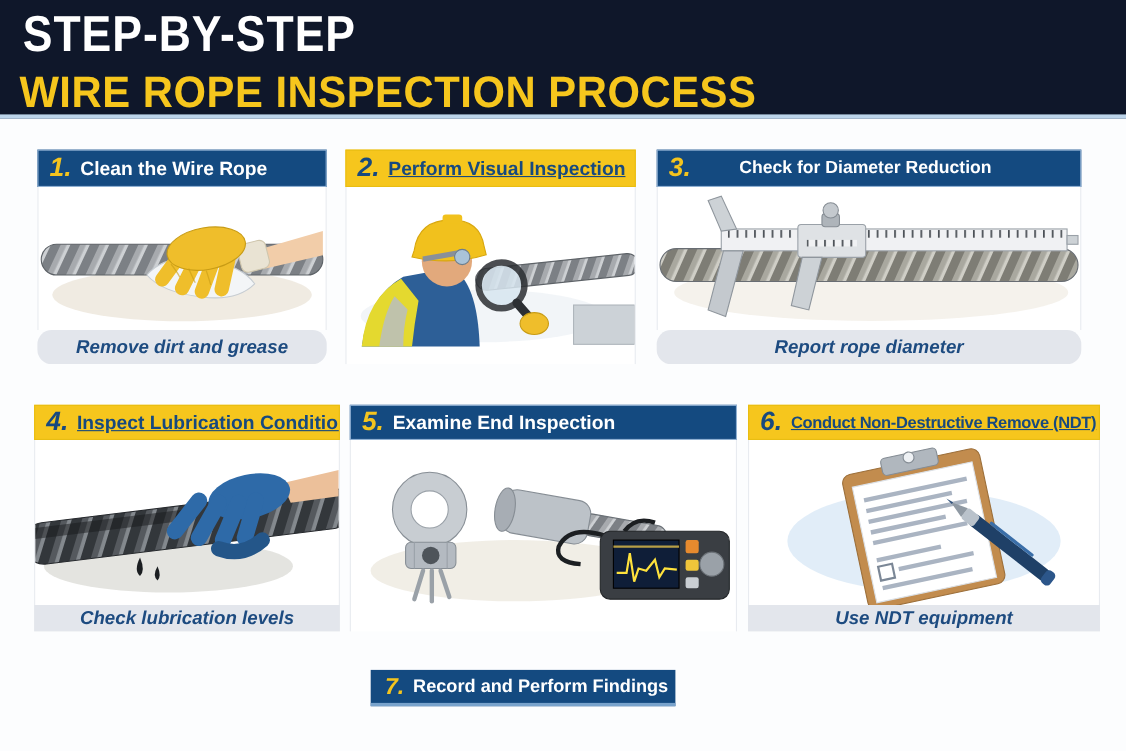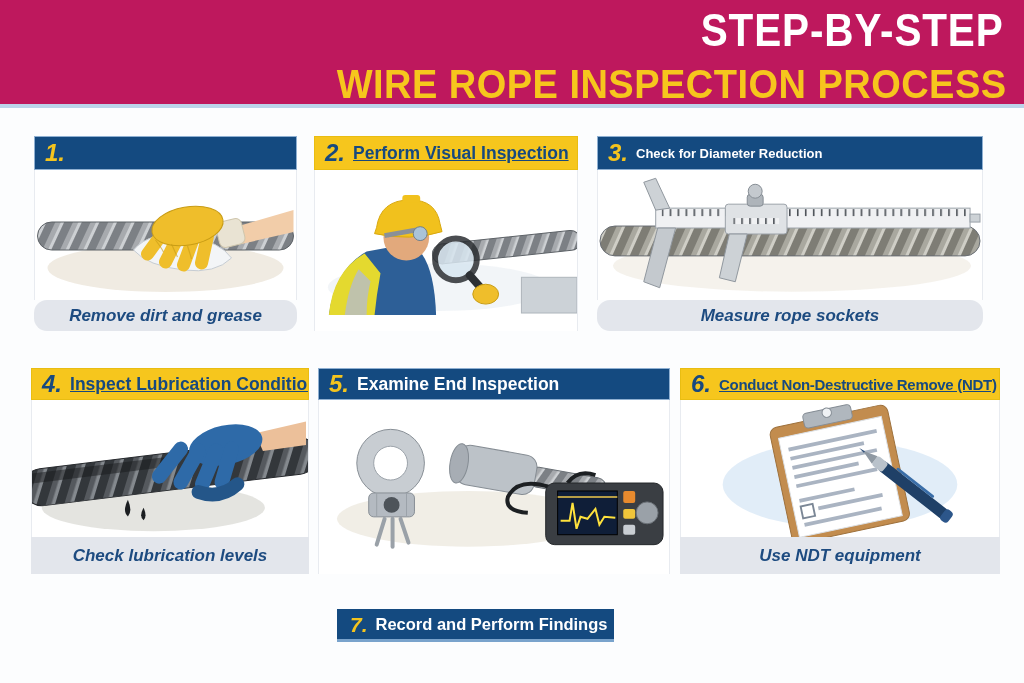--- a/index.html
+++ b/index.html
@@ -5,22 +5,22 @@
   * { margin:0; padding:0; box-sizing:border-box; }
   html,body { width:1024px; height:683px; }
   body {
     position:relative; overflow:hidden;
     background:#fcfdfe;
     font-family:"Liberation Sans", sans-serif;
   }
   
   .banner {
     position:absolute; left:0; top:0; width:1024px; height:108px;
-    background:#be185d; border-bottom:4px solid #bcd4ea;
-    display:flex; flex-direction:column; align-items:flex-end; justify-content:flex-start;
+    background:#0f172a; border-bottom:4px solid #bcd4ea;
+    display:flex; flex-direction:column; align-items:flex-start; justify-content:flex-start;
     padding-top:7px;
   }
   .banner-title {
     color:#ffffff; font-weight:bold; font-size:46px; line-height:1;
     letter-spacing:1px; transform:scaleX(.88); transform-origin:center;
   }
   .banner-divider {
     width:645px; height:3px; background:#f2f5f9; margin:5px 0 6px 0; border-radius:2px;
   }
   .banner-subtitle {
@@ -34,40 +34,40 @@
     white-space:nowrap; overflow:hidden;
   }
   .bar.blue   { background:#144a80; border:1px solid #8fb0d2; }
   .bar.yellow { background:#f6c61d; border:1px solid #e9bd12; }
   .bar .num   { font-weight:bold; font-style:italic; font-size:24px; line-height:1; }
   .bar.blue  .num { color:#f4c41e; }
   .bar.yellow .num { color:#17497f; }
   .bar .ttl   { font-weight:bold; font-size:17.5px; }
   .bar.blue  .ttl { color:#ffffff; }
   .bar.yellow .ttl { color:#17497f;text-decoration:underline; }
-  .bar .ttl.t19 { font-size:13px; }
+  .bar .ttl.t19 { font-size:16px;margin-left:36px; }
   .bar .ttl.t15 { font-size:15px; letter-spacing:-.3px; }
   .art {
     flex:1; background:#ffffff;
     border-left:1px solid #e8ebf0; border-right:1px solid #e8ebf0;
     display:flex; align-items:center; justify-content:center; overflow:hidden;
   }
   .art svg { width:100%; height:100%; }
   .cap {
     background:#e3e6ec; display:flex; align-items:center; justify-content:center;
   }
   .cap span {
     color:#1d4b80; font-weight:bold; font-style:italic; font-size:17px;
   }
   .row1 { top:136px; height:195px; }
   .row1 .bar { height:34px; }
   .row1 .cap { height:31px;border-radius:13px; }
   .row2 { top:368px; height:206px; }
   .row2 .bar { height:32px; }
-  .row2 .cap { height:37px; }
+  .row2 .cap { height:24px; }
   
   .step7 {
     position:absolute; left:337px; top:609px; width:277px; height:33px;
     background:#144a80; border-bottom:3px solid #79a3cc;
     display:flex; align-items:center; gap:8px; padding:0 13px;
   }
   .step7 .num { color:#f4c41e; font-weight:bold; font-style:italic; font-size:21px; line-height:1; }
   .step7 .ttl { color:#ffffff; font-weight:bold; font-size:16.5px; white-space:nowrap; }
 </style>
 </head>
@@ -75,20 +75,21 @@
 
 <header class="banner">
   <div class="banner-title">STEP-BY-STEP</div>
   <div class="banner-divider"></div>
   <div class="banner-subtitle">WIRE ROPE INSPECTION PROCESS</div>
 </header>
 
 <section class="card row1" style="left:34px;width:263px;">
   <header class="bar blue">
     <span class="num">1.</span>
+    <span class="ttl">Clean the Wire Rope</span>
   </header>
   <figure class="art">
     <svg viewBox="0 0 260 130" preserveAspectRatio="xMidYMid meet">
       <defs>
         <pattern id="rp1" patternUnits="userSpaceOnUse" width="16" height="40" patternTransform="rotate(25)">
           <rect width="16" height="40" fill="#a7aaae"></rect>
             <rect width="8" height="40" fill="#7c8085"></rect>
             <rect x="13" width="3" height="40" fill="#cdd0d3"></rect>
         </pattern>
       </defs>
@@ -177,21 +178,21 @@
       <path d="M60,58 L46,112 L62,118 L78,58 Z" fill="#c4c9ce" stroke="#8f969d"></path>
       <rect x="128" y="34" width="62" height="30" rx="3" fill="#dfe2e5" stroke="#9aa1a8"></rect>
       <rect x="136" y="48" width="46" height="6" fill="url(#tk3)"></rect>
       <path d="M132,64 L122,108 L138,112 L150,64 Z" fill="#cdd2d6" stroke="#8f969d"></path>
       <rect x="150" y="24" width="16" height="12" rx="3" fill="#aeb4ba" stroke="#868d94"></rect>
       <circle cx="158" cy="21" r="7" fill="#c4c9ce" stroke="#868d94"></circle>
       <rect x="374" y="44" width="10" height="8" fill="#cdd2d6" stroke="#9aa1a8"></rect>
     </svg>
   </figure>
   <div class="cap">
-    <span>Measure rope sockets</span>
+    <span>Report rope diameter</span>
   </div>
 </section>
 
 <section class="card row2" style="left:31px;width:278px;">
   <header class="bar yellow">
     <span class="num">4.</span>
     <span class="ttl">Inspect Lubrication Condition</span>
   </header>
   <figure class="art">
     <svg viewBox="0 0 278 140" preserveAspectRatio="xMidYMid meet">

